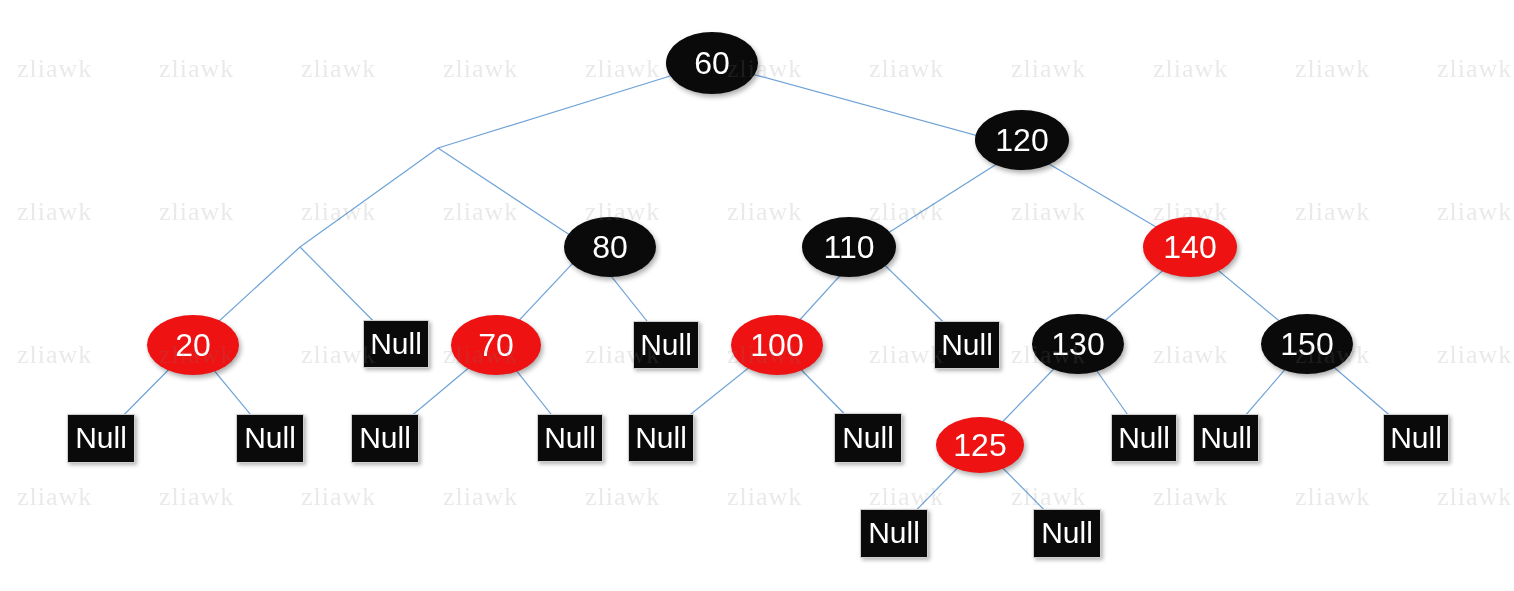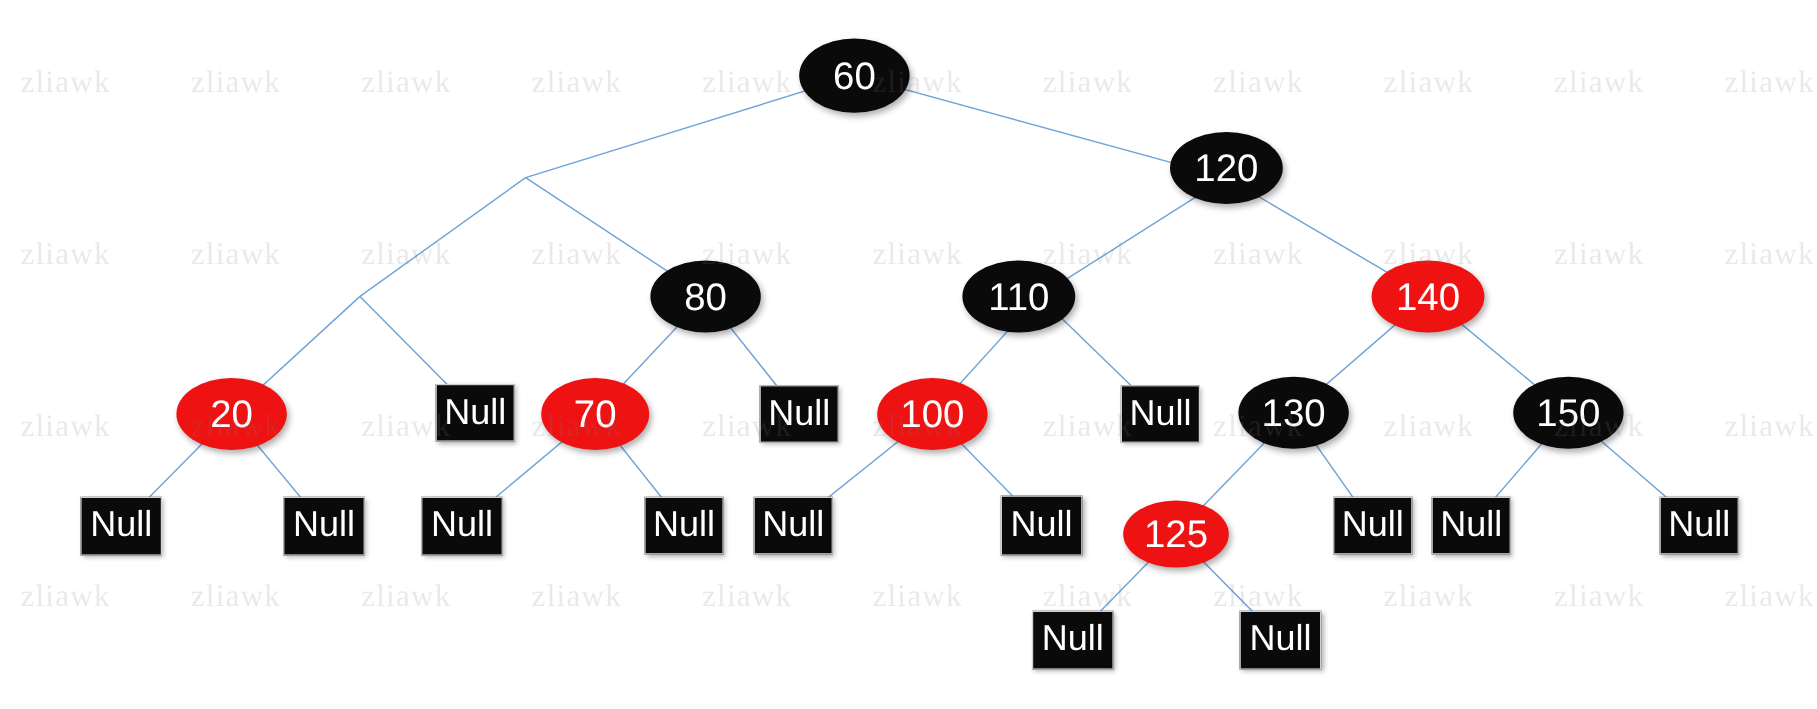--- a/index.html
+++ b/index.html
@@ -61,21 +61,21 @@
       <line x1="777" y1="345" x2="868" y2="438" stroke="#6fa3d8" stroke-width="1.2"></line>
       <line x1="1078" y1="344" x2="980" y2="445" stroke="#6fa3d8" stroke-width="1.2"></line>
       <line x1="1078" y1="344" x2="1144" y2="438" stroke="#6fa3d8" stroke-width="1.2"></line>
       <line x1="1307" y1="344" x2="1226" y2="438" stroke="#6fa3d8" stroke-width="1.2"></line>
       <line x1="1307" y1="344" x2="1416" y2="438" stroke="#6fa3d8" stroke-width="1.2"></line>
       <line x1="980" y1="445" x2="894" y2="533" stroke="#6fa3d8" stroke-width="1.2"></line>
       <line x1="980" y1="445" x2="1067" y2="533" stroke="#6fa3d8" stroke-width="1.2"></line>
     </svg>
 <div class="node ellipse black" style="left: 666px; top: 32px; width: 92px; height: 62px;">60</div>
     <div class="node ellipse black" style="left: 975px; top: 110px; width: 94px; height: 60px;">120</div>
-    <div class="node ellipse black" style="left: 542px; top: 217px; width: 92px; height: 60px;">80</div>
+    <div class="node ellipse black" style="left: 564px; top: 217px; width: 92px; height: 60px;">80</div>
     <div class="node ellipse black" style="left: 802px; top: 217px; width: 94px; height: 60px;">110</div>
     <div class="node ellipse red" style="left: 1143px; top: 217px; width: 94px; height: 60px;">140</div>
     <div class="node ellipse red" style="left: 147px; top: 315px; width: 92px; height: 60px;">20</div>
     <div class="node rect black" style="left: 363px; top: 320px; width: 66px; height: 48px;">Null</div>
     <div class="node ellipse red" style="left: 451px; top: 315px; width: 90px; height: 60px;">70</div>
     <div class="node rect black" style="left: 633px; top: 321px; width: 66px; height: 48px;">Null</div>
     <div class="node ellipse red" style="left: 731px; top: 315px; width: 92px; height: 60px;">100</div>
     <div class="node rect black" style="left: 934px; top: 321px; width: 66px; height: 48px;">Null</div>
     <div class="node ellipse black" style="left: 1032px; top: 314px; width: 92px; height: 60px;">130</div>
     <div class="node ellipse black" style="left: 1261px; top: 314px; width: 92px; height: 60px;">150</div>

